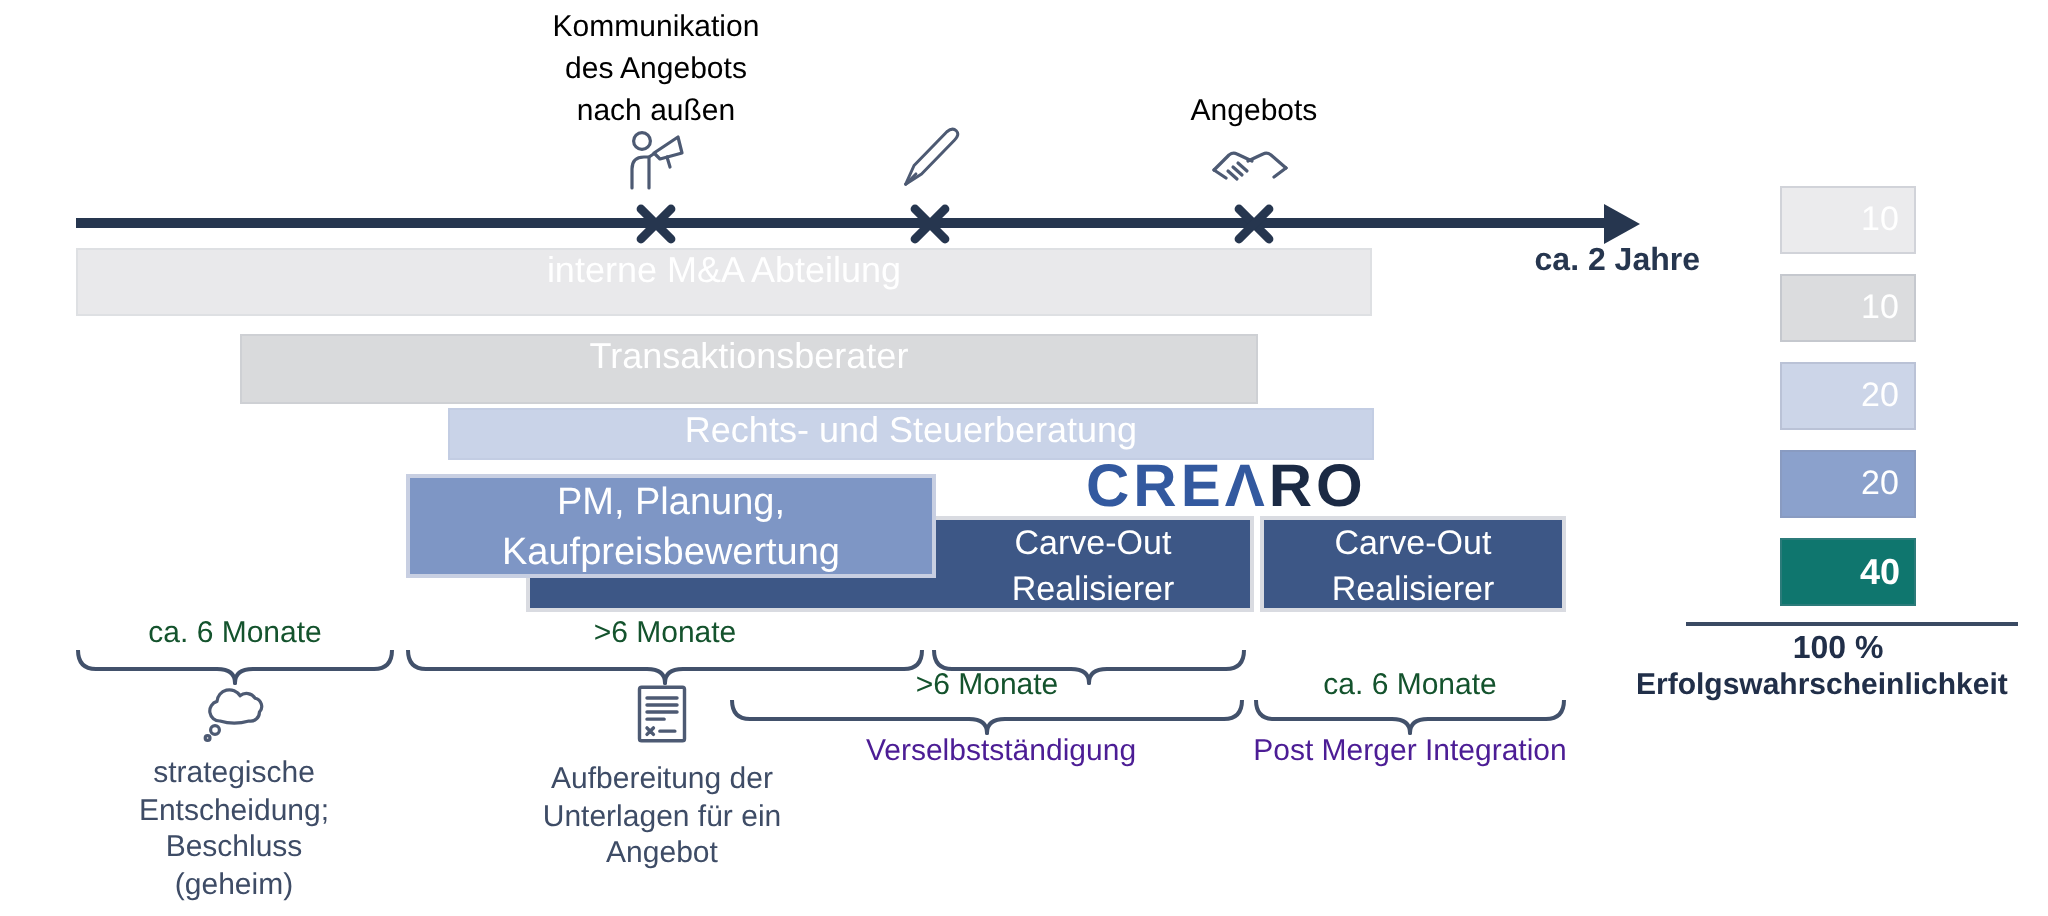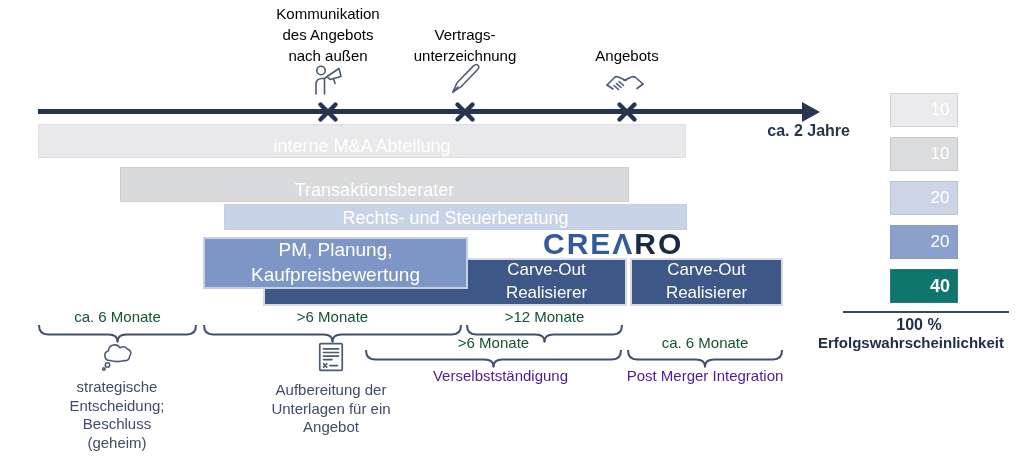--- a/index.html
+++ b/index.html
@@ -19,21 +19,21 @@
   .tl-line { height:5px; background:#26364f; }
   .tl-head {
     width:0; height:0;
     border-left:18px solid #26364f;
     border-top:10px solid transparent;
     border-bottom:10px solid transparent;
   }
   .tl-duration { font-size:16px; font-weight:bold; color:#26364f; text-align:right; }
 
   
-  .bar { display:flex; align-items:flex-end; justify-content:center; }
+  .bar { display:flex; align-items:flex-start; justify-content:center; }
   .bar-text { color:#ffffff; text-align:center; }
   .bar1 { border:1px solid #dee0e3; }
   .bar2 { border:1px solid #ced0d4; }
   .bar3 { border:1px solid #c3cde3; }
   .pmbox  { border:2px solid #c8cfe2; z-index:3; }
   .carve  { border:2px solid #d9dbe1; z-index:2; }
   .t18 { font-size:18px; }
   .t17 { font-size:17px; line-height:23px; }
   .t19 { font-size:19px; line-height:25px; }
 
@@ -59,22 +59,20 @@
   svg.xmark line { stroke:#26364f; stroke-width:4.4; stroke-linecap:round; }
 </style>
 </head>
 <body>
 
 <div id="stage">
 
   <div class="abs ms-label pre" style="left:253px; top:3px; width:150px;">Kommunikation
 des Angebots
 nach außen</div>
-  <div class="abs ms-label pre" style="left:390px; top:24px; width:150px;">Vertrags-
-unterzeichnung</div>
   <div class="abs ms-label pre" style="left:577px; top:45px; width:100px;">Angebots</div>
 
   <svg class="abs icon" style="left:313px; top:63px;" width="30" height="32" viewBox="0 0 30 32">
     <circle cx="8" cy="7.5" r="4.2"></circle>
     <path d="M3,31 V21.5 Q3,15.5 9,15.5 L11.5,15.5 L14.5,13.5"></path>
     <path d="M11.5,15.5 V31"></path>
     <path d="M14,13.5 L26,5.5 L28,13.5 L17,16.5 Z"></path>
     <path d="M20.5,15.5 L22,20.5"></path>
   </svg>
   <svg class="abs icon" style="left:450px; top:63px;" width="30" height="32" viewBox="0 0 32 34">
@@ -137,21 +135,20 @@
   <div class="abs pbox" style="left: 890px; top: 137px; background-color: rgb(219, 220, 222);">10 %</div>
   <div class="abs pbox" style="left: 890px; top: 181px; background-color: rgb(204, 213, 232);">20 %</div>
   <div class="abs pbox" style="left: 890px; top: 225px; background-color: rgb(139, 161, 204);">20 %</div>
   <div class="abs pbox last" style="left: 890px; top: 269px; background-color: #0f766e;">40 %</div>
   <div class="abs pline" style="left:843px; top:311px; width:166px;"></div>
   <div class="abs ptotal" style="left:836px; top:316px; width:166px;">100 %</div>
   <div class="abs pcap" style="left:818px; top:334px; width:206px;">Erfolgswahrscheinlichkeit</div>
 
   <div class="abs dur" style="left:38px; top:308px; width:159px;">ca. 6 Monate</div>
   <div class="abs dur" style="left:203px; top:308px; width:259px;">&gt;6 Monate</div>
-  <div class="abs dur" style="left:466px; top:308px; width:157px;">&gt;12 Monate</div>
   <svg class="abs bracket" style="left:38px; top:325px;" width="159" height="18" viewBox="0 0 159 18">
     <path d="M1,0 Q1,9.5 10,9.5 L70.5,9.5 Q79.5,9.5 79.5,16.5"></path>
     <path d="M158,0 Q158,9.5 149,9.5 L88.5,9.5 Q79.5,9.5 79.5,16.5"></path>
   </svg>
   <svg class="abs bracket" style="left:203px; top:325px;" width="259" height="18" viewBox="0 0 259 18">
     <path d="M1,0 Q1,9.5 10,9.5 L120.5,9.5 Q129.5,9.5 129.5,16.5"></path>
     <path d="M258,0 Q258,9.5 249,9.5 L138.5,9.5 Q129.5,9.5 129.5,16.5"></path>
   </svg>
   <svg class="abs bracket" style="left:466px; top:325px;" width="157" height="18" viewBox="0 0 157 18">
     <path d="M1,0 Q1,9.5 10,9.5 L69.5,9.5 Q78.5,9.5 78.5,16.5"></path>

